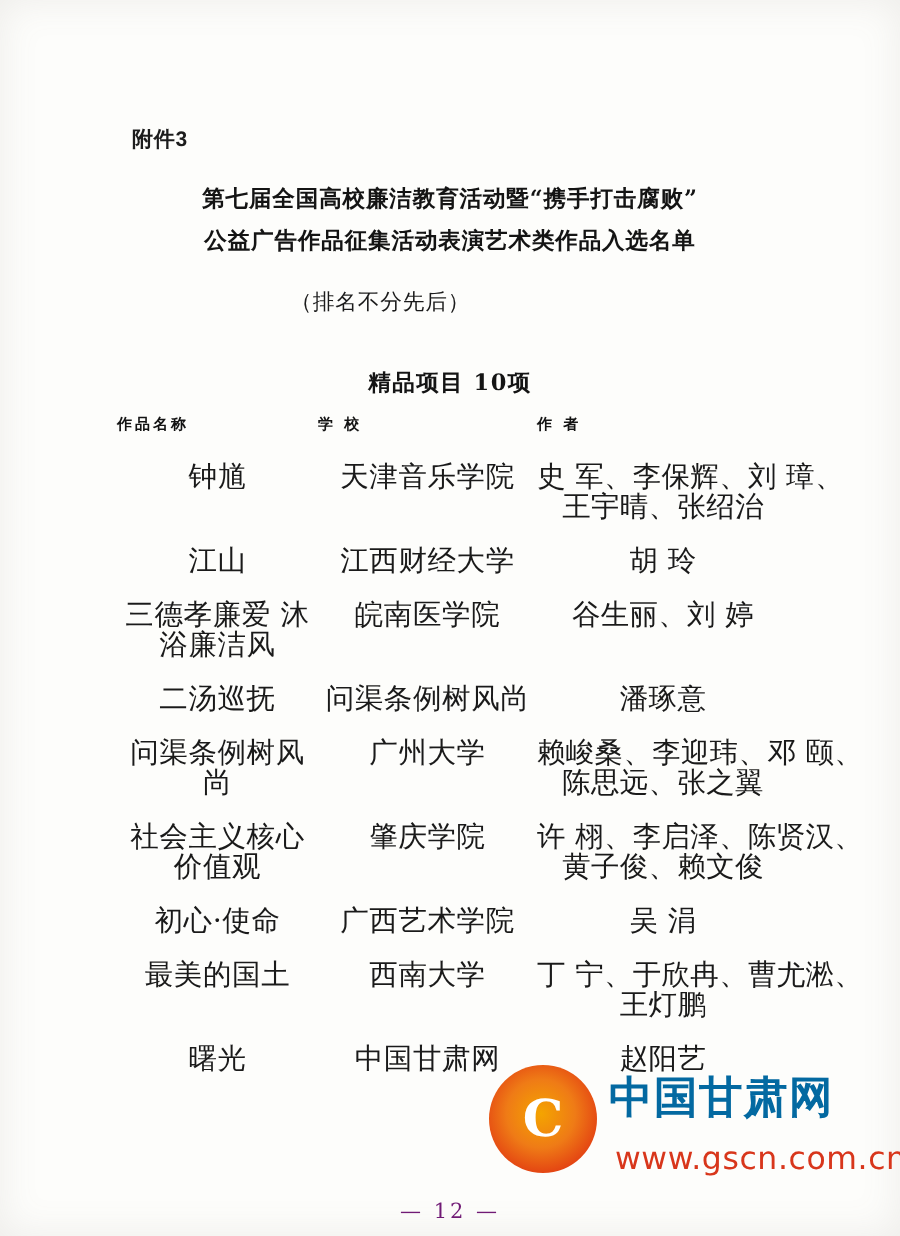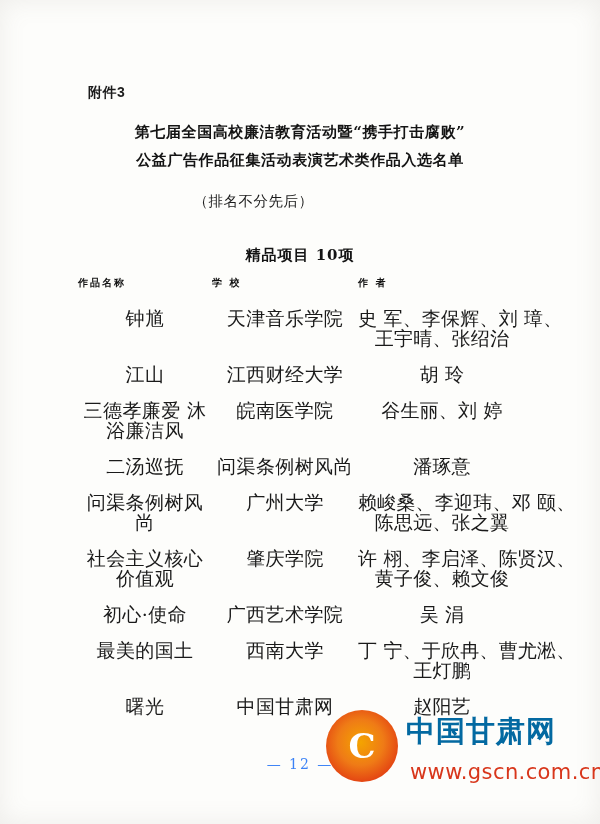--- a/index.html
+++ b/index.html
@@ -108,26 +108,26 @@
     line-height: 20px;
     letter-spacing: 0.4px;
   }
   table.listing td.authors {
     letter-spacing: 0.2px;
   }
   .au-line { display: block; white-space: nowrap; }
   .page-number {
     position: absolute;
     left: 0;
-    top: 756px;
+    top: 800px;
     width: 600px;
     text-align: center;
     font-family: "DejaVu Serif", serif;
     font-size: 14px;
-    color: #3b82f6;
+    color: #701a75;
     letter-spacing: 2px;
   }
   
   .logo-wrap {
     position: absolute;
     right: 22px;
     bottom: 24px;
     width: 260px;
     height: 96px;
   }

